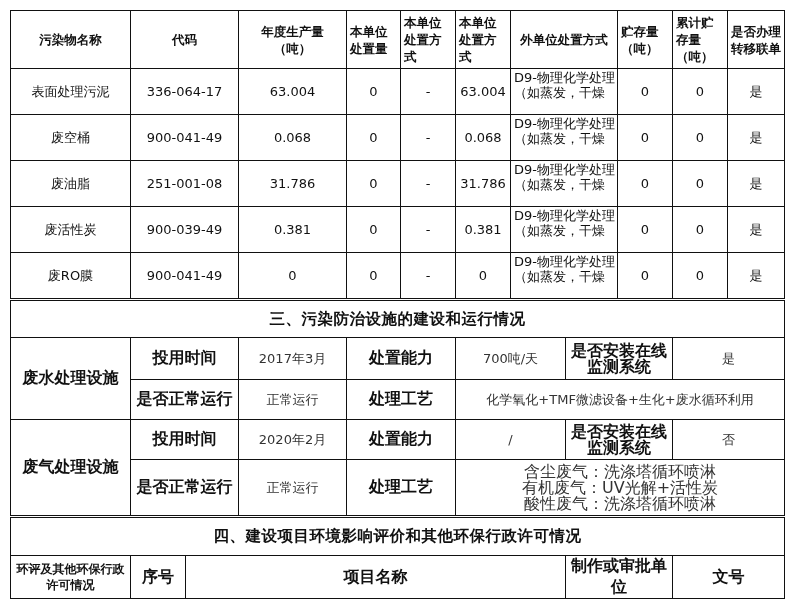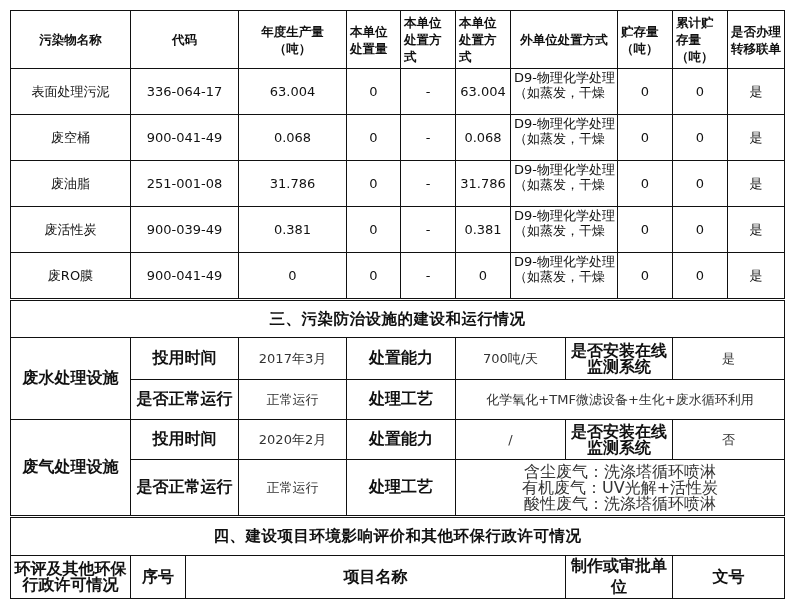--- a/index.html
+++ b/index.html
@@ -177,20 +177,20 @@
       <col style="width:55px">
       <col style="width:380px">
       <col style="width:107px">
       <col style="width:112px">
   </colgroup>
   <tbody>
       <tr>
     <td colspan="5" class="section-title" style="height:37px;">四、建设项目环境影响评价和其他环保行政许可情况</td>
   </tr>
   <tr style="height:42px;">
-    <td class="lbl tight" style="font-size:16px;">环评及其他环保行政许可情况</td>
+    <td class="lbl tight" style="font-size:12px;">环评及其他环保行政许可情况</td>
     <td class="lbl">序号</td>
     <td class="lbl">项目名称</td>
     <td class="lbl">制作或审批单位</td>
     <td class="lbl">文号</td>
   </tr>
 </tbody>
   </table>
 
 </body></html>

